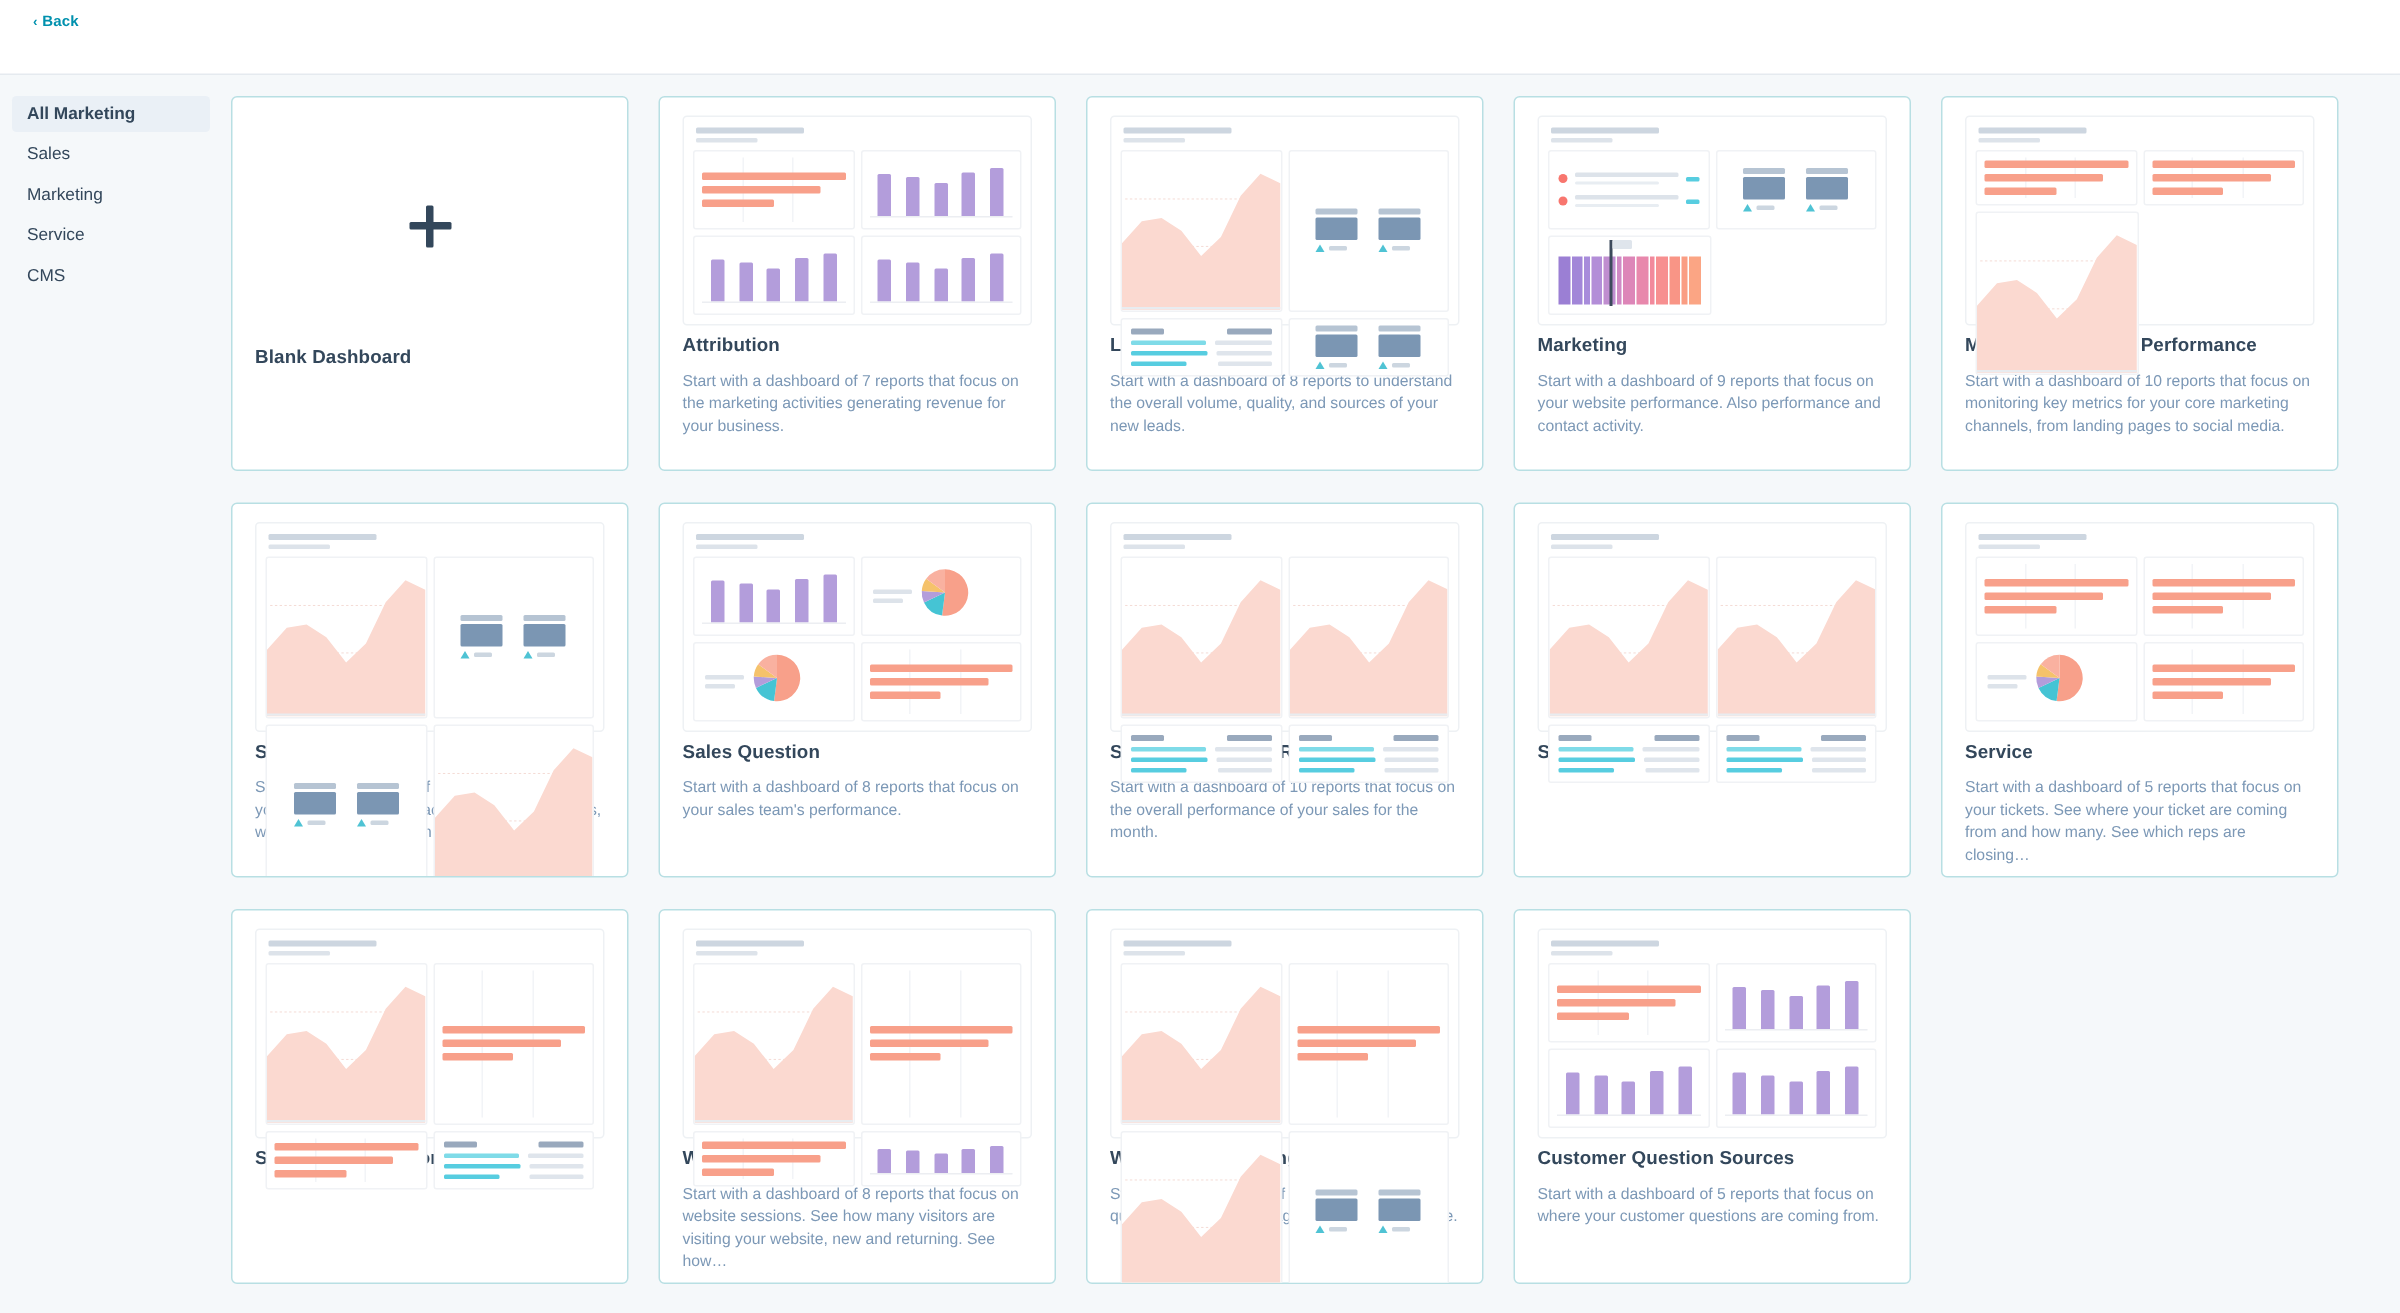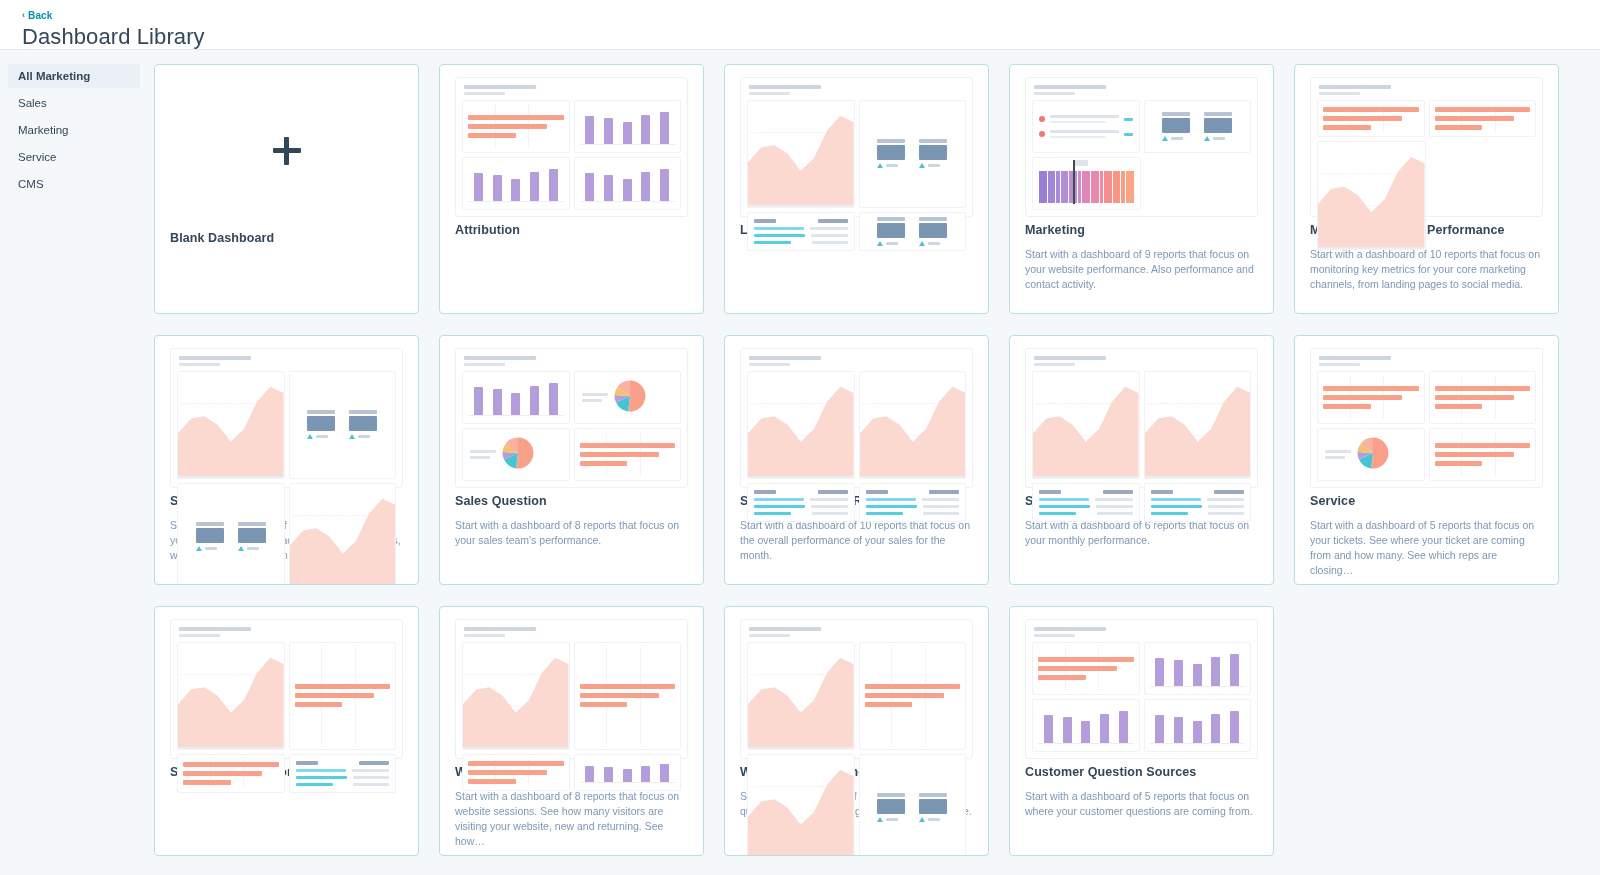--- a/index.html
+++ b/index.html
@@ -196,21 +196,20 @@
   .crow .cval { width: 9px; height: 3px; background: #57cde0; border-radius: 1px; }
 </style>
 </head>
 <body>
 
 <div class="header">
   <a class="back-link">
     <span class="back-chevron">‹</span>
     <span>Back</span>
   </a>
-  <div class="page-title">Dashboard Library</div>
 </div>
 
 <div class="body">
 
   <div class="sidebar" id="sidebar">
       <div class="side-item active">
         <span>All Marketing</span>
       </div>
       <div class="side-item">
         <span>Sales</span>
@@ -277,20 +276,21 @@
                     <div class="vb" style="height: 72%;"></div>
                     <div class="vb" style="height: 62%;"></div>
                     <div class="vb" style="height: 80%;"></div>
                     <div class="vb" style="height: 88%;"></div>
                   </div>
                 </div>
               </div>
             </div>
           </div>
           <div class="card-title">Attribution</div>
+          <div class="card-desc">Start with a dashboard of 7 reports that focus on the marketing activities generating revenue for your business.</div>
         </div>
         <div class="card">
           <div class="thumb">
             <div class="thumb-head">
               <div class="bar1"></div>
               <div class="bar2"></div>
             </div>
             <div class="thumb-body">
               <div class="thumb-row">
                 <div class="tile">
@@ -362,20 +362,21 @@
                         <div class="ktri"></div>
                         <div class="kline"></div>
                       </div>
                     </div>
                   </div>
                 </div>
               </div>
             </div>
           </div>
           <div class="card-title">Lead Generation</div>
+          <div class="card-desc">Start with a dashboard of 8 reports to understand the overall volume, quality, and sources of your new leads.</div>
         </div>
         <div class="card">
           <div class="thumb">
             <div class="thumb-head">
               <div class="bar1"></div>
               <div class="bar2"></div>
             </div>
             <div class="thumb-body">
               <div class="thumb-row">
                 <div class="tile">
@@ -774,21 +775,20 @@
                     <div class="lrow">
                       <div class="lleft lbar3" style="width: 40%;"></div>
                       <div class="lright lstub" style="width: 36px;"></div>
                     </div>
                   </div>
                 </div>
               </div>
             </div>
           </div>
           <div class="card-title">Sales Rep</div>
-          <div class="card-desc">Start with a dashboard of 6 reports that focus on your monthly performance.</div>
         </div>
         <div class="card">
           <div class="thumb">
             <div class="thumb-head">
               <div class="bar1"></div>
               <div class="bar2"></div>
             </div>
             <div class="thumb-body">
               <div class="thumb-row">
                 <div class="tile">

